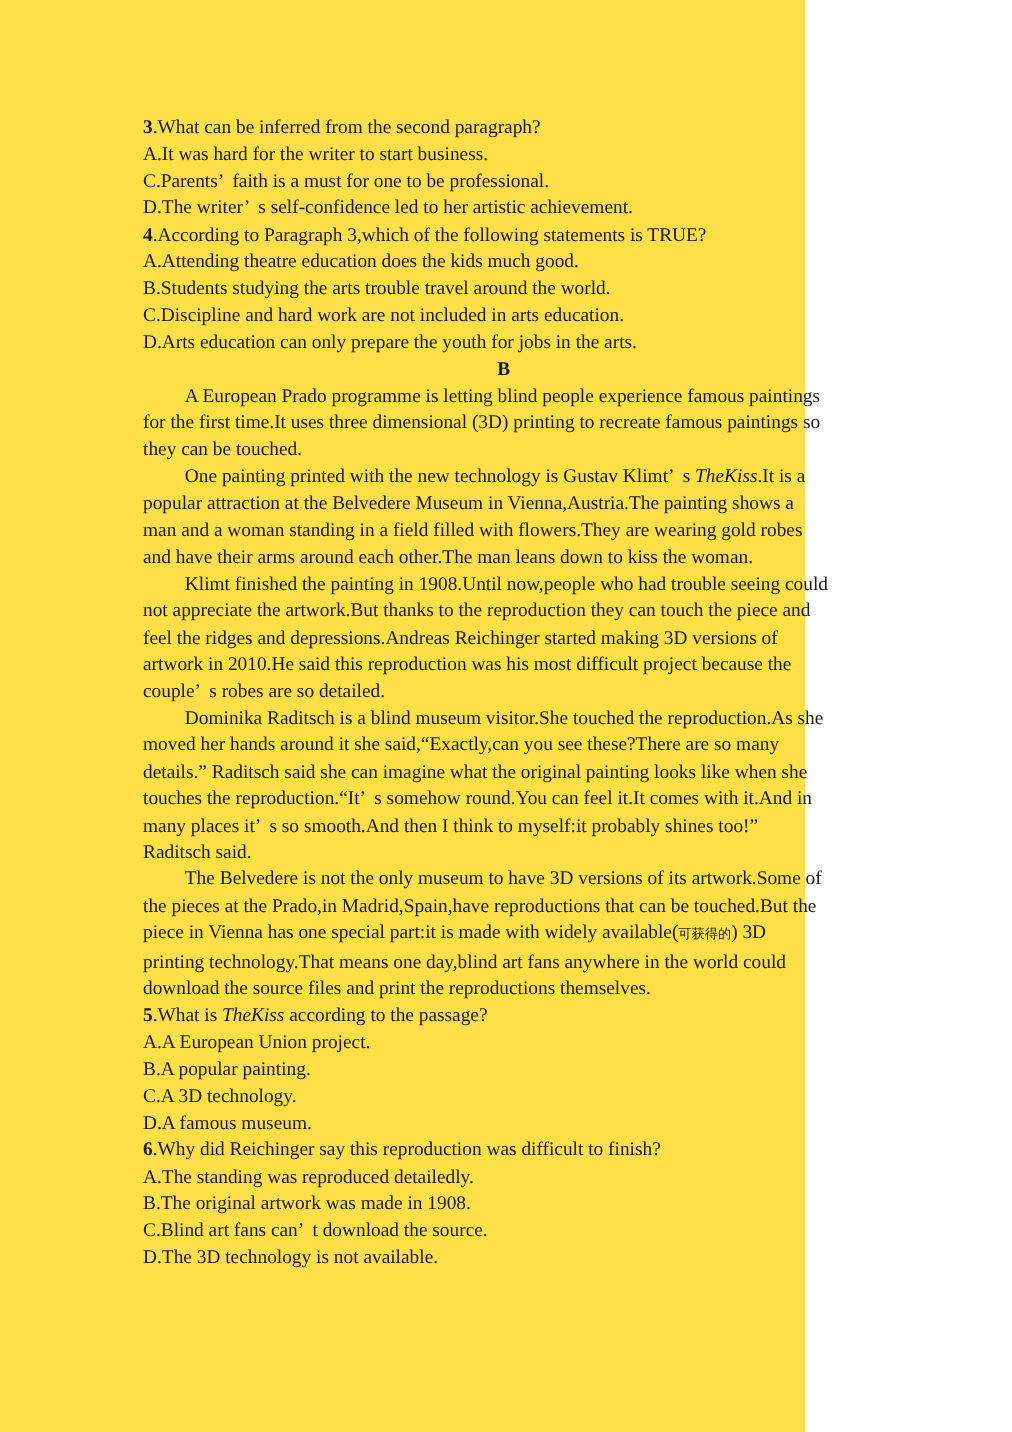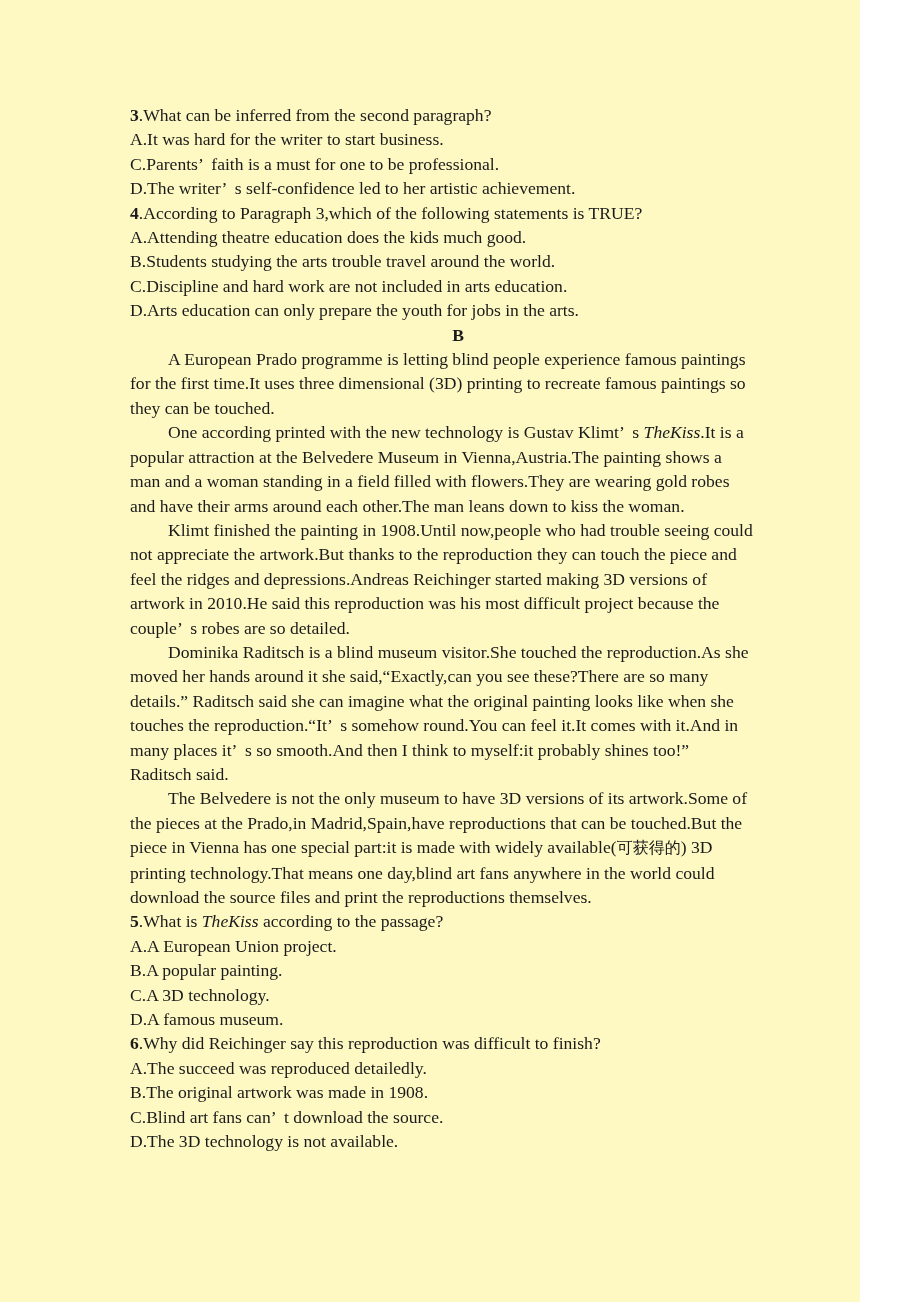--- a/index.html
+++ b/index.html
@@ -9,25 +9,25 @@
   }
   body {
     width: 920px;
     height: 1302px;
     font-family: "Liberation Serif", "DejaVu Serif", serif;
     color: #1a1a1a;
     -webkit-font-smoothing: antialiased;
   }
   .page {
     position: relative;
-    width: 860px;
+    width: 732px;
     height: 1302px;
     box-sizing: border-box;
     padding: 103px 128px 12px 130px;
-    background: #fef9c3;
+    background: #fde047;
   }
   .content {
     width: 662px;
     font-size: 17.6px;
     line-height: 24.4px;
     text-align: left;
   }
   .q-line {
     white-space: pre-wrap;
   }
@@ -44,21 +44,21 @@
   .para {
     text-indent: 38px;
     text-align: left;
     white-space: pre-wrap;
   }
   .ital {
     font-style: italic;
   }
   .cjk {
     font-family: Liberation Sans, sans-serif;
-    font-size: 16px;
+    font-size: 12px;
   }
 </style>
 </head>
 <body>
 
 <div class="page">
   <div class="content">
 
     <div class="q-line"><span class="q-num">3</span><span>.What can be inferred from the second paragraph?</span></div>
     <div class="q-line">A.It was hard for the writer to start business.</div>
@@ -70,21 +70,21 @@
     <div class="q-line">B.Students studying the arts trouble travel around the world.</div>
     <div class="q-line">C.Discipline and hard work are not included in arts education.</div>
     <div class="q-line">D.Arts education can only prepare the youth for jobs in the arts.</div>
 
     <div class="section-label">B</div>
 
     <div class="para">A European Prado programme is letting blind people experience famous paintings
 for the first time.It uses three dimensional (3D) printing to recreate famous paintings so
 they can be touched.</div>
 
-    <div class="para"><span>One according printed with the new technology is Gustav Klimt’  s </span><span class="ital">TheKiss</span><span>.It is a
+    <div class="para"><span>One painting printed with the new technology is Gustav Klimt’  s </span><span class="ital">TheKiss</span><span>.It is a
 popular attraction at the Belvedere Museum in Vienna,Austria.The painting shows a
 man and a woman standing in a field filled with flowers.They are wearing gold robes
 and have their arms around each other.The man leans down to kiss the woman.</span></div>
 
     <div class="para">Klimt finished the painting in 1908.Until now,people who had trouble seeing could
 not appreciate the artwork.But thanks to the reproduction they can touch the piece and
 feel the ridges and depressions.Andreas Reichinger started making 3D versions of
 artwork in 2010.He said this reproduction was his most difficult project because the
 couple’  s robes are so detailed.</div>
 
@@ -101,19 +101,19 @@
 printing technology.That means one day,blind art fans anywhere in the world could
 download the source files and print the reproductions themselves.</span></div>
 
     <div class="q-line"><span class="q-num">5</span><span>.What is </span><span class="ital">TheKiss</span><span> according to the passage?</span></div>
     <div class="q-line">A.A European Union project.</div>
     <div class="q-line">B.A popular painting.</div>
     <div class="q-line">C.A 3D technology.</div>
     <div class="q-line">D.A famous museum.</div>
 
     <div class="q-line"><span class="q-num">6</span><span>.Why did Reichinger say this reproduction was difficult to finish?</span></div>
-    <div class="q-line">A.The succeed was reproduced detailedly.</div>
+    <div class="q-line">A.The standing was reproduced detailedly.</div>
     <div class="q-line">B.The original artwork was made in 1908.</div>
     <div class="q-line">C.Blind art fans can’  t download the source.</div>
     <div class="q-line">D.The 3D technology is not available.</div>
 
   </div>
 </div>
 
 </body></html>

